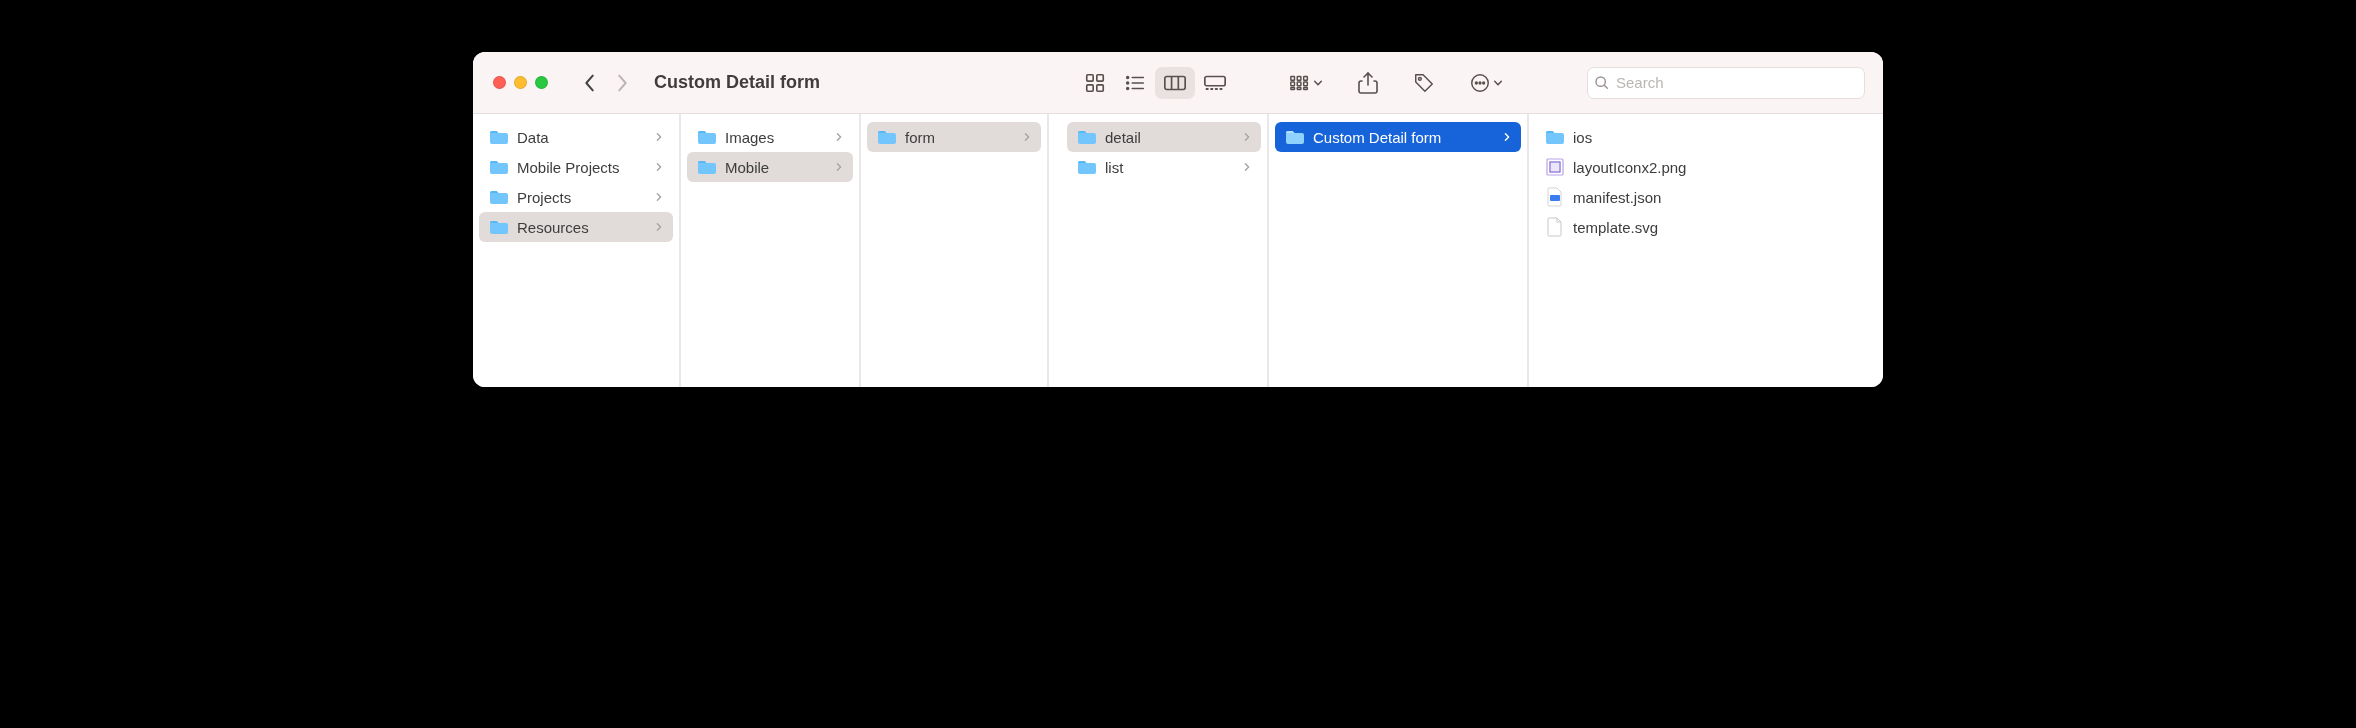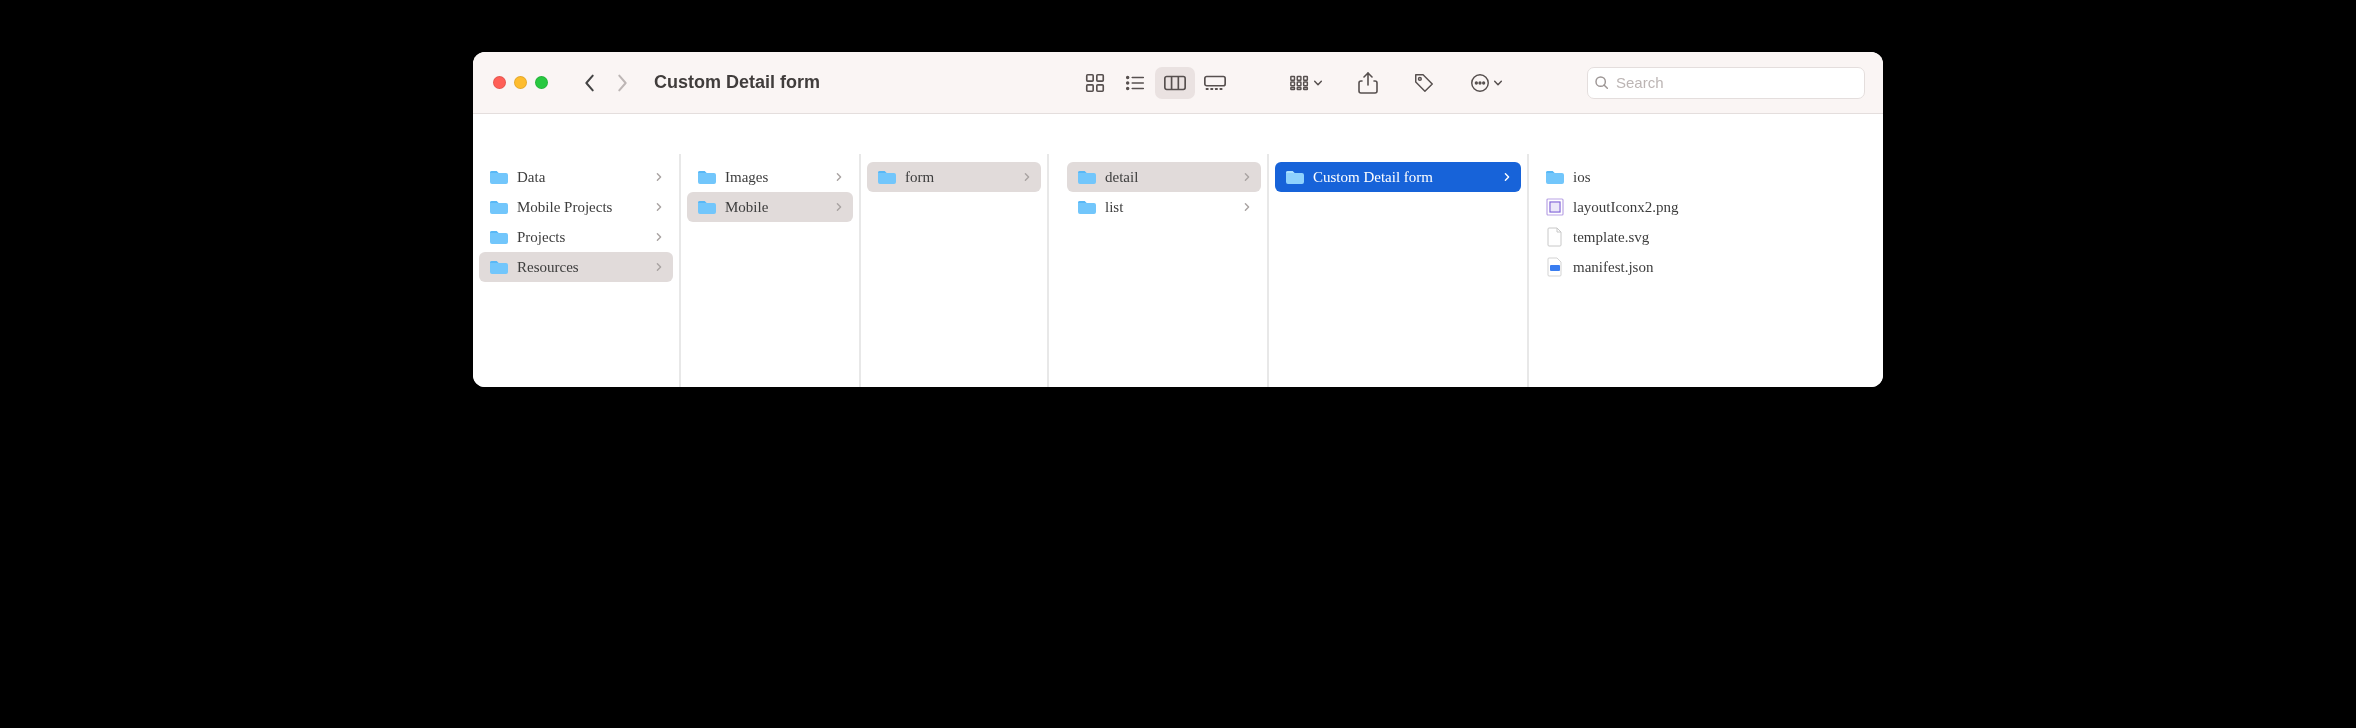--- a/index.html
+++ b/index.html
@@ -15,21 +15,20 @@
   }
   .window {
     width: 1410px;
     height: 335px;
     background: #fff;
     border-radius: 12px;
     box-shadow: 0 20px 60px rgba(0,0,0,0.5);
     display: flex;
     flex-direction: column;
     overflow: hidden;
-    gap: 40px;
   }
   .titlebar {
     height: 62px;
     background: #faf5f4;
     border-bottom: 1px solid #e4dedd;
     display: flex;
     align-items: center;
     padding: 0 18px 0 20px;
     gap: 8px;
   }
@@ -94,21 +93,21 @@
     height: 30px;
     display:flex; align-items:center;
     padding: 0 8px 0 10px;
     margin: 0 6px;
     border-radius: 6px;
     color:#3d3d3d;
     font-size:15px;
     gap:8px;
     position:relative;
   }
-  .row .label { flex:1; white-space:nowrap; overflow:hidden; text-overflow:ellipsis;font-family:Liberation Serif, serif; }
+  .row .label { flex:1; white-space:nowrap; overflow:hidden; text-overflow:ellipsis; }
   .row.path-selected { background:#e1dbda; }
   .row.active-selected { background:#1763d9; color:#fff; }
   .row.active-selected .chev svg { stroke:#fff; }
   .chev { width:12px; display:flex; align-items:center; justify-content:center; }
   .chev svg { width:8px; height:10px; stroke:#a9a3a2; }
 
   .folder-icon { width:20px; height:16px; display:flex; align-items:center; justify-content:center; }
   .file-icon { width:20px; height:20px; display:flex; align-items:center; justify-content:center; }
 
   .toolbar-block { display:flex; align-items:center; gap:22px; margin-right:30px; }
@@ -396,34 +395,34 @@
               <rect x="1" y="1" width="16" height="16" rx="1" fill="#fff" stroke="#b9a3e5" stroke-width="1.2"></rect>
               <rect x="3" y="3" width="12" height="12" fill="#7b5bd6" opacity="0.15"></rect>
               <rect x="4" y="4" width="10" height="10" fill="none" stroke="#7b5bd6" stroke-width="1"></rect>
             </svg>
           </span>
           <span class="label">layoutIconx2.png</span>
         </div>
         <div class="row">
           <span class="file-icon">
             <svg width="16" height="20" viewBox="0 0 16 20">
+              <path d="M2 1 h8 l4 4 v13 a1 1 0 0 1 -1 1 h-11 a1 1 0 0 1 -1 -1 v-16 a1 1 0 0 1 1 -1 z" fill="#fff" stroke="#c8c8c8" stroke-width="0.8"></path>
+              <rect x="3" y="8" width="10" height="6" rx="1" fill="#3a7df0"></rect>
+            </svg>
+          </span>
+          <span class="label">manifest.json</span>
+        </div>
+        <div class="row">
+          <span class="file-icon">
+            <svg width="16" height="20" viewBox="0 0 16 20">
               <path d="M2 1 h8 l4 4 v13 a1 1 0 0 1 -1 1 h-11 a1 1 0 0 1 -1 -1 v-16 a1 1 0 0 1 1 -1 z" fill="#fff" stroke="#c8c8c8" stroke-width="1"></path>
               <path d="M10 1 v4 h4" fill="none" stroke="#c8c8c8" stroke-width="1"></path>
             </svg>
           </span>
           <span class="label">template.svg</span>
-        </div>
-        <div class="row">
-          <span class="file-icon">
-            <svg width="16" height="20" viewBox="0 0 16 20">
-              <path d="M2 1 h8 l4 4 v13 a1 1 0 0 1 -1 1 h-11 a1 1 0 0 1 -1 -1 v-16 a1 1 0 0 1 1 -1 z" fill="#fff" stroke="#c8c8c8" stroke-width="0.8"></path>
-              <rect x="3" y="8" width="10" height="6" rx="1" fill="#3a7df0"></rect>
-            </svg>
-          </span>
-          <span class="label">manifest.json</span>
         </div>
       </div>
     </div>
 
 </div>
 
 <svg width="0" height="0" style="position:absolute">
   <defs>
     <g id="folder-path">
       <path d="M1 4 a2 2 0 0 1 2 -2 h4 l2 2 h8 a2 2 0 0 1 2 2 v7 a2 2 0 0 1 -2 2 h-14 a2 2 0 0 1 -2 -2 z"></path>

